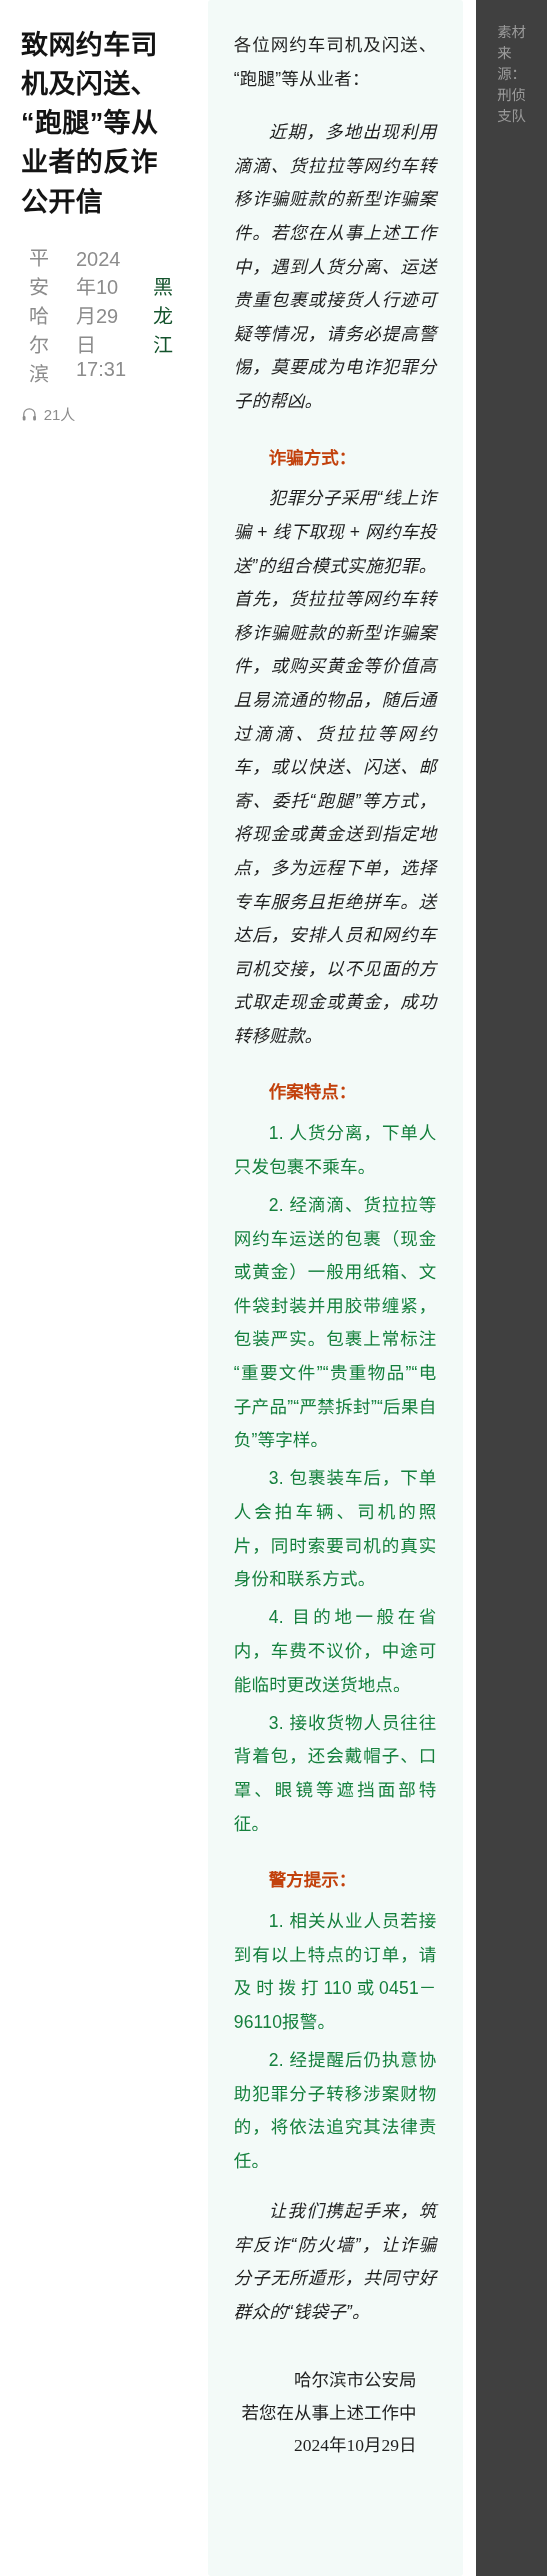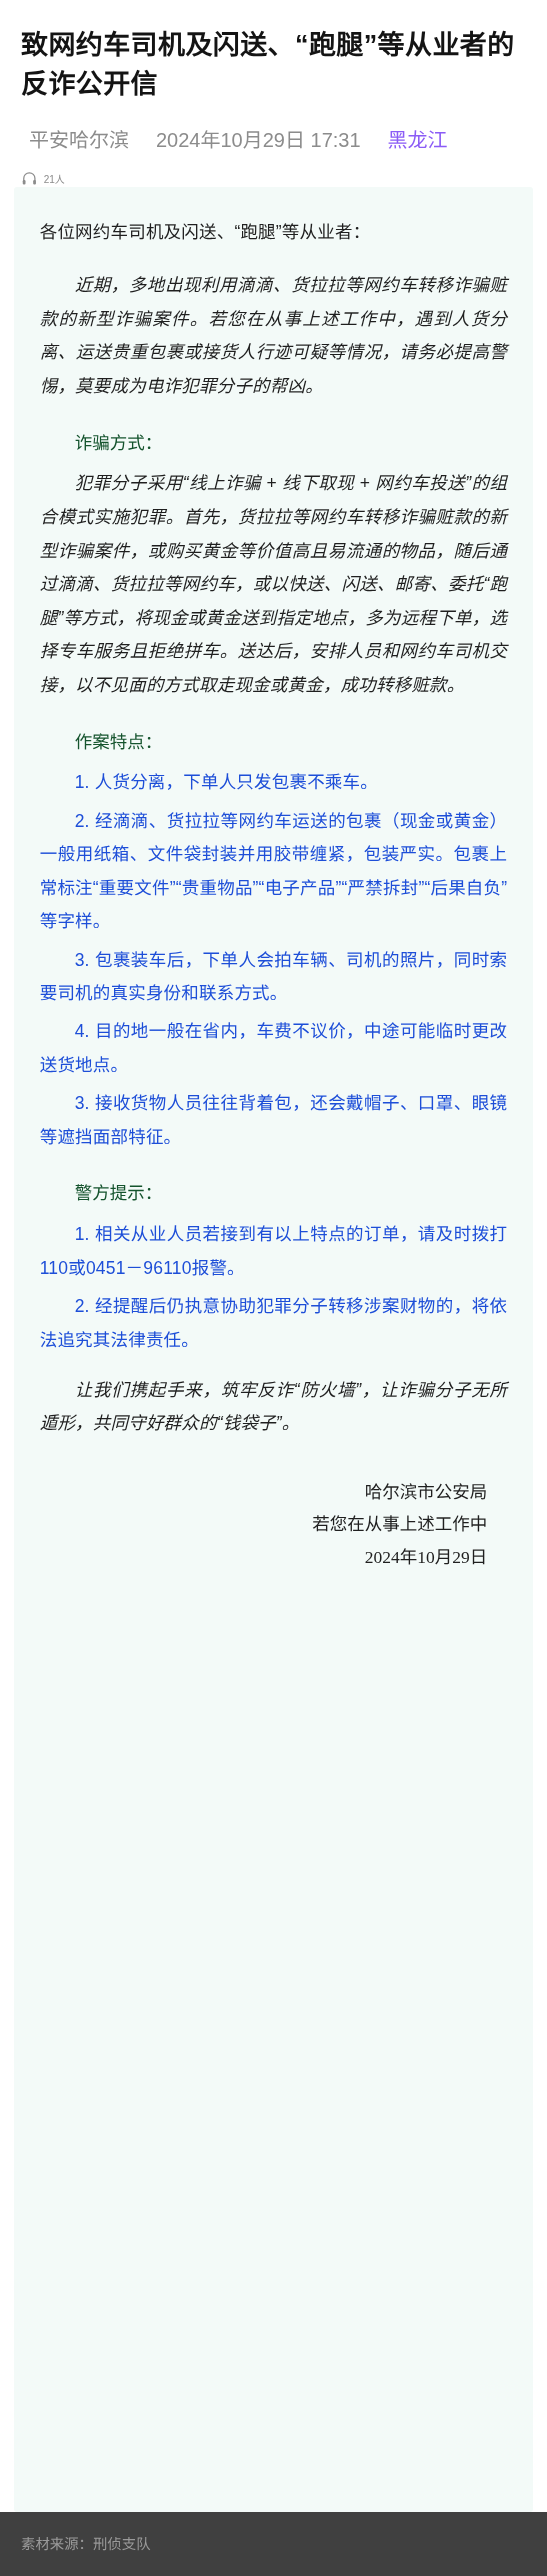--- a/index.html
+++ b/index.html
@@ -13,21 +13,21 @@
     color: #1a1a1a;
     -webkit-font-smoothing: antialiased;
   }
   .page {
     width: 547px;
     min-height: 2576px;
     box-sizing: border-box;
     background: #ffffff;
     position: relative;
     display: flex;
-    flex-direction: column;
+    flex-direction: row;
     justify-content: flex-end;
   }
   
   .article-header {
     padding: 26px 21px 0 21px;
   }
   .headline {
     font-size: 27px;
     line-height: 1.45;
     font-weight: bold;
@@ -44,27 +44,27 @@
     margin-bottom: 16.7px;
     margin-left: 8px;
   }
   .meta-source {
     color: #8c8c8c;
   }
   .meta-time {
     color: #8c8c8c;
   }
   .meta-region {
-    color: #8b5cf6;
+    color: #14532d;
   }
   .listen-row {
     display: flex;
     align-items: center;
     gap: 6px;
-    font-size: 10px;
+    font-size: 15px;
     color: #8c8c8c;
   }
   .headphone-icon {
     display: inline-flex;
     align-items: center;
     justify-content: center;
     width: 16.7px;
     height: 16.7px;
     color: #8c8c8c;
   }
@@ -88,29 +88,29 @@
   .para.indent {
     text-indent: 2em;
     font-style: italic;
   }
   .para.last {
     margin-bottom: 0;
   }
   .sec-title {
     font-size: 17.5px;
     line-height: 1.9;
-    font-weight: normal;
-    color: #14532d;
+    font-weight: bold;
+    color: #c2410c;
     margin: 23px 0 7.6px 0;
     text-indent: 2em;
   }
   .list-item {
     font-size: 17.5px;
     line-height: 1.92;
-    color: #1d4ed8;
+    color: #15803d;
     margin: 0 0 4.6px 0;
     text-indent: 2em;
     text-align: justify;
     letter-spacing: 0.2px;
   }
   .list-block {
     margin-bottom: 16.7px;
   }
   .signature {
     margin-top: 35px;

